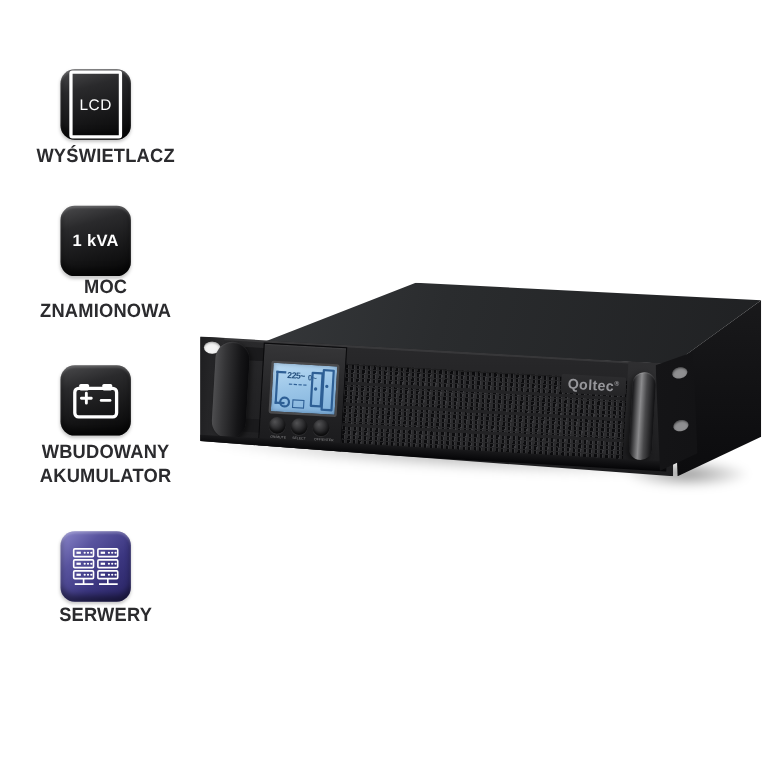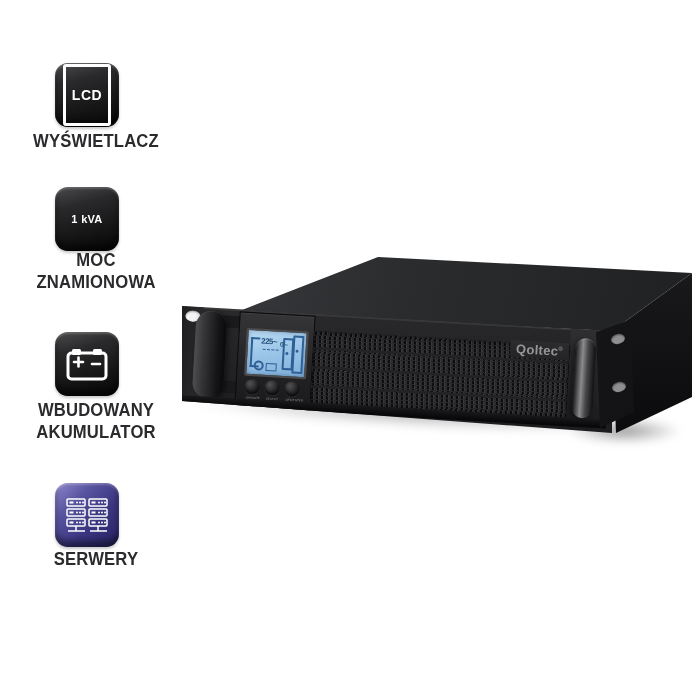--- a/index.html
+++ b/index.html
@@ -7,22 +7,22 @@
   .canvas{position:relative;width:700px;height:700px;background:#ffffff;overflow:hidden;}
 
   
   .badge{position:absolute;left:55px;width:64px;height:64px;border-radius:13px;
          display:flex;align-items:center;justify-content:center;}
   .badge.dark{background:linear-gradient(165deg,#4c4c4e 0%,#2a2a2c 28%,#141415 70%,#060606 100%);
          box-shadow:inset 0 2px 2px rgba(255,255,255,.18), inset 0 -6px 6px rgba(0,0,0,.55), 0 2px 3px rgba(0,0,0,.22);}
   .badge.purple{background:linear-gradient(135deg,#8d89cc 0%,#59549f 30%,#3b3680 62%,#272260 100%);
          box-shadow:inset 0 2px 2px rgba(255,255,255,.22), inset 0 -6px 6px rgba(0,0,0,.45), 0 2px 3px rgba(0,0,0,.22);}
   .lcd-frame{display:inline-block;border:3px solid #fff;border-radius:3px;padding:20px 6px;
-         color:#fff;font-weight:bold;font-size:14px;letter-spacing:.5px;}
-  .kva-text{color:#fff;font-weight:bold;font-size:11px;letter-spacing:.3px;}
+         color:#fff;font-weight:normal;font-size:14px;letter-spacing:.5px;}
+  .kva-text{color:#fff;font-weight:bold;font-size:15px;letter-spacing:.3px;}
   .flabel{position:absolute;left:0;width:192px;text-align:center;font-weight:bold;
          color:#2b2b2e;font-size:17.5px;line-height:22px;letter-spacing:.2px;transform:scaleX(.95);}
   .f1-badge{top:63px;} .f1-label{top:130px;}
   .f2-badge{top:187px;} .f2-label{top:249px;}
   .f3-badge{top:332px;} .f3-label{top:399px;}
   .f4-badge{top:483px;} .f4-label{top:548px;}
 
   
   .device{position:absolute;left:175px;top:250px;width:525px;height:250px;}
   .face{position:absolute;inset:0;}

